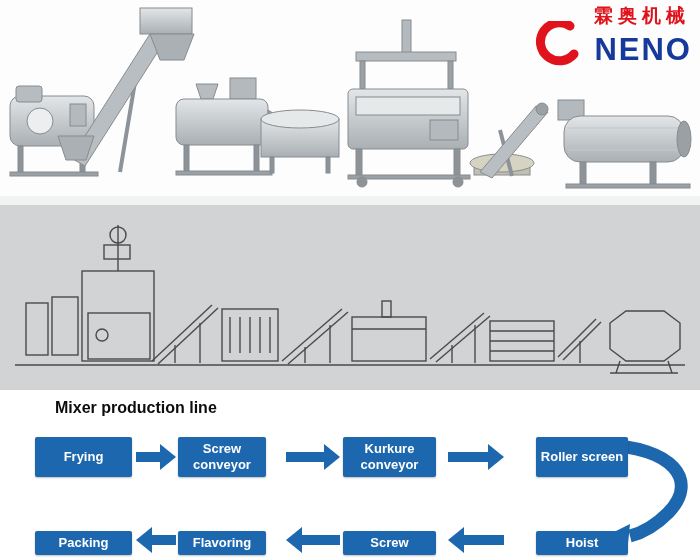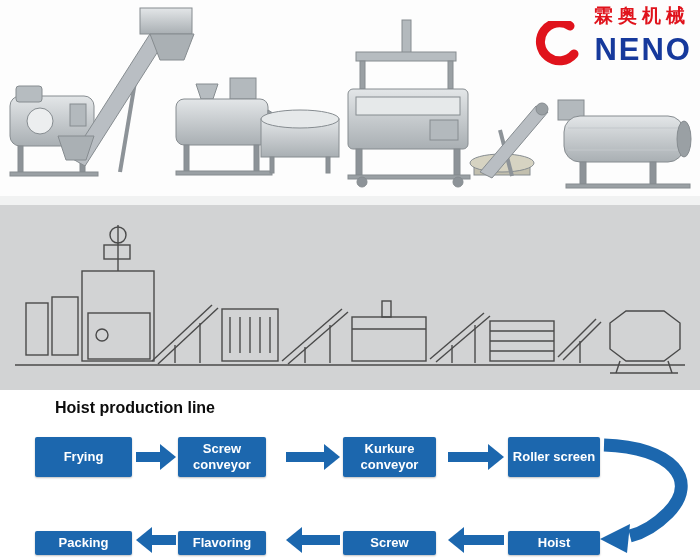--- a/index.html
+++ b/index.html
@@ -47,21 +47,21 @@
     position:absolute;height:40px;background:var(--flow-box-blue);
     color:#ffffff;font-weight:bold;font-size:13px;line-height:1.2;
     display:flex;align-items:center;justify-content:center;text-align:center;
     border-radius:2px;padding:2px 4px;box-shadow:0 1px 2px rgba(0,0,0,.25);
   }
   .r1{top:12px;}
   .r2{top:96px;height:24px;margin-top:10px;}
   .b-col1{left:35px;width:97px;}
   .b-col2{left:178px;width:88px;}
   .b-col3{left:343px;width:93px;}
-  .b-col4{left:508px;width:92px;}
+  .b-col4{left:536px;width:92px;}
 </style>
 </head>
 <body>
 
 <div class="page">
 
   <div class="photo-section">
     <svg class="machinery-photo" width="700" height="205" viewBox="0 0 700 205">
       <defs>
         <linearGradient id="steel" x1="0" y1="0" x2="0" y2="1">
@@ -221,21 +221,21 @@
           <polygon points="610,118 626,106 664,106 680,118 680,144 664,156 626,156 610,144"></polygon>
           <line x1="620" y1="156" x2="616" y2="168"></line>
           <line x1="668" y1="156" x2="672" y2="168"></line>
           <line x1="610" y1="168" x2="678" y2="168"></line>
         </g>
       </g>
     </svg>
   </div>
 
   <div class="heading-row">
-    <div class="heading">Hoist production line</div>
+    <div class="heading">Mixer production line</div>
   </div>
 
   <div class="flowchart">
 
     <svg class="arrows" width="700" height="135" viewBox="0 0 700 135">
 
       <g fill="currentColor">
         <rect x="136" y="27" width="24" height="10"></rect>
         <polygon points="160,19 176,32 160,45"></polygon>
       </g>

